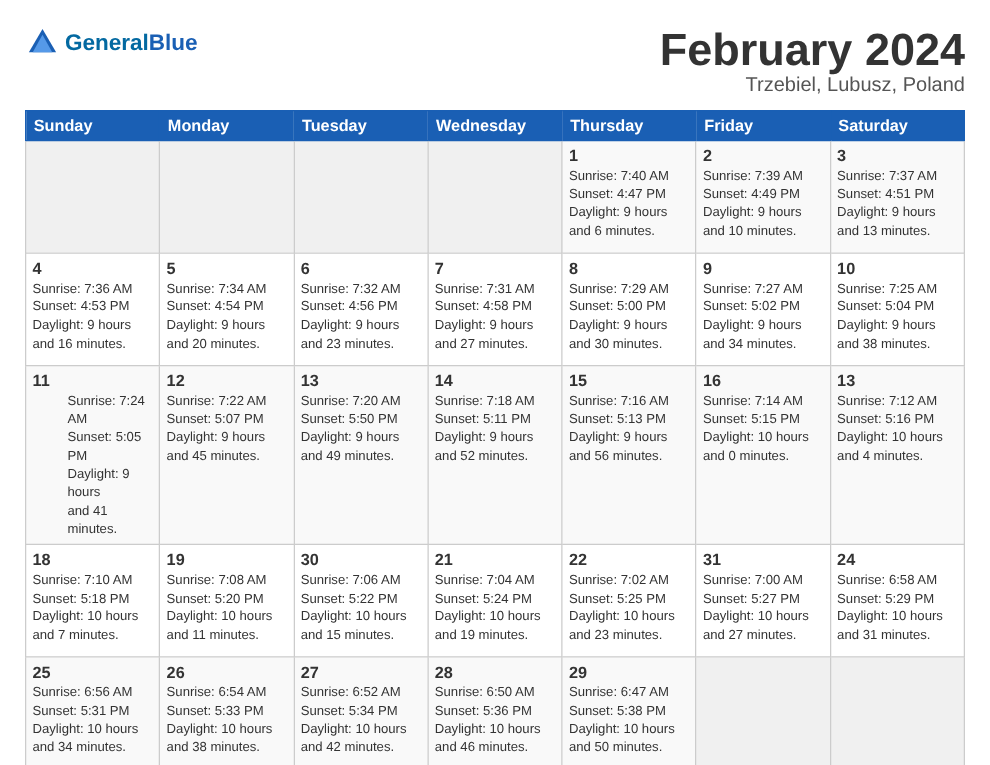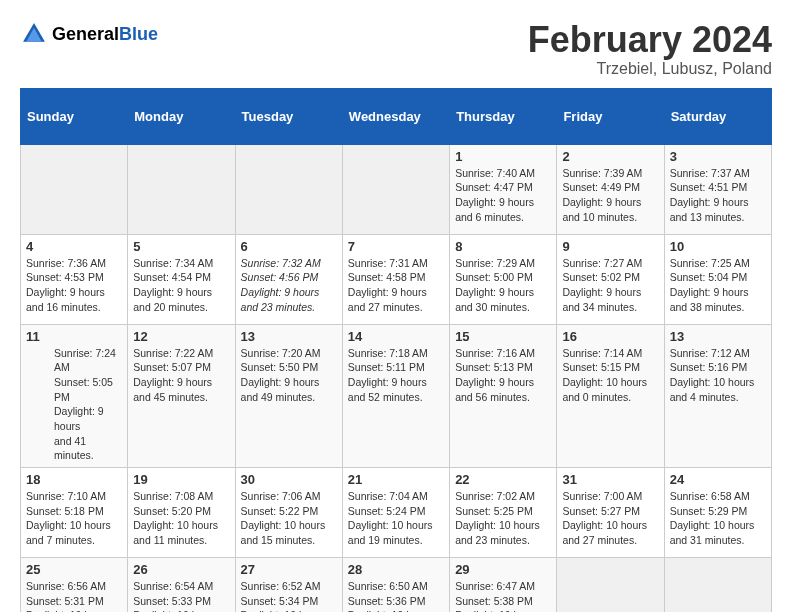--- a/index.html
+++ b/index.html
@@ -17,21 +17,21 @@
       margin-bottom: 10px;
     }
     .logo {
       display: flex;
       align-items: center;
       gap: 4px;
     }
     .logo-text-general {
       font-size: 18px;
       font-weight: bold;
-      color: #000000;
+      color: #0369a1;
     }
     .logo-text-blue {
       font-size: 18px;
       font-weight: bold;
       color: #1a5fb4;
     }
     .logo-icon {
       width: 28px;
       height: 28px;
     }
@@ -50,21 +50,21 @@
     }
     table {
       width: 100%;
       border-collapse: collapse;
     }
     thead tr {
       background-color: #1a5fb4;
       color: #fff;
     }
     thead th {
-      padding: 20px 6px;
+      padding: 4px 6px;
       font-size: 13px;
       font-weight: bold;
       border: 1px solid #1a5fb4;
       text-align: left;
     }
     tbody td {
       border: 1px solid #ccc;
       vertical-align: top;
       padding: 4px 5px;
       font-size: 11px;
@@ -163,21 +163,21 @@
         </td>
         <td>
           <span class="day-number">5</span>
           <div class="day-info" style="white-space: pre-line;">Sunrise: 7:34 AM
 Sunset: 4:54 PM
 Daylight: 9 hours
 and 20 minutes.</div>
         </td>
         <td>
           <span class="day-number">6</span>
-          <div class="day-info" style="white-space: pre-line; font-style: italic;">Sunrise: 7:32 AM
+          <div class="day-info" style="white-space: pre-line;">Sunrise: 7:32 AM
 Sunset: 4:56 PM
 Daylight: 9 hours
 and 23 minutes.</div>
         </td>
         <td>
           <span class="day-number">7</span>
           <div class="day-info" style="white-space: pre-line;">Sunrise: 7:31 AM
 Sunset: 4:58 PM
 Daylight: 9 hours
 and 27 minutes.</div>

